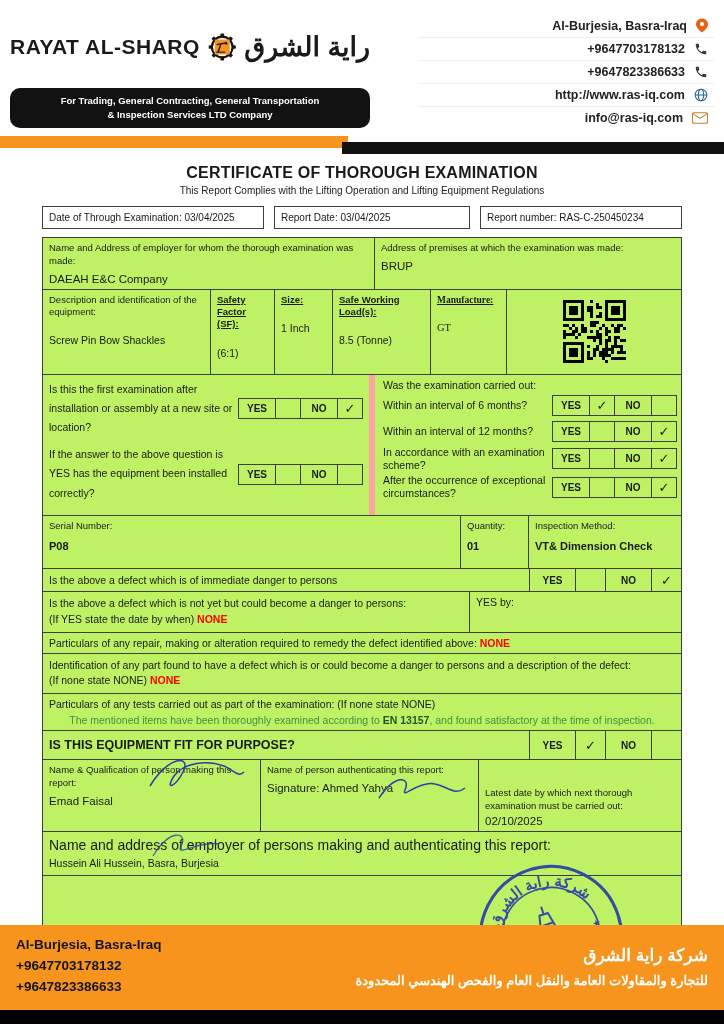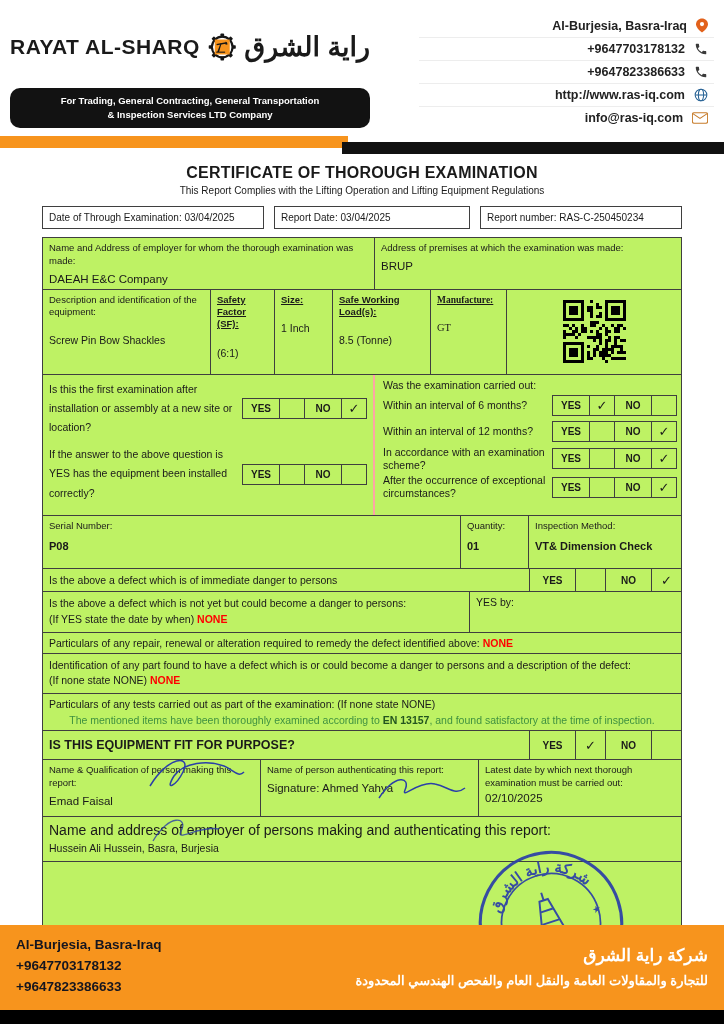--- a/index.html
+++ b/index.html
@@ -53,21 +53,21 @@
   .eq-sf   { width: 64px; }
   .eq-size { width: 58px; }
   .eq-swl  { width: 98px; }
   .eq-man  { width: 76px; font-family: Liberation Serif, serif; }
   .eq-qr   { flex: 1; display: flex; align-items: center; justify-content: center; }
   .eq-head { font-size: 9.5px; font-weight: bold; text-decoration: underline; line-height: 1.3; }
   .eq-val  { font-size: 10.5px; margin-top: 16px; }
   .eq-desc .eq-head { text-decoration: none; font-weight: normal; }
   
   .r-q { display: flex; min-height: 136px; }
-  .q-left { width: 332px; border-right: 2px solid #fca5a5; padding: 5px 6px; }
+  .q-left { width: 332px; border-right: 6px solid #fca5a5; padding: 5px 6px; }
   .q-right { flex: 1; }
   .q-block { display: flex; align-items: center; margin-bottom: 7px; }
   .q-text { width: 196px; line-height: 1.85; font-size: 10.5px; }
   .yn { display: inline-flex; margin-left: auto; }
   .yn span {
     border: 1px solid #3f3f3f; margin-left: -1px; height: 21px;
     display: flex; align-items: center; justify-content: center;
   }
   .yn .yn-label { width: 38px; font-size: 10px; font-weight: bold; }
   .yn .yn-mark  { width: 26px; font-size: 13px; }
@@ -93,21 +93,21 @@
   .r-future { display: flex; min-height: 34px; }
   .r-future .c1 { flex: 1; padding: 4px 6px; line-height: 1.5; }
   .r-future .c2 { width: 212px; border-left: 1px solid #3f3f3f; padding: 4px 6px; }
   .none { color: #FF0000; font-weight: bold; }
   .green-note { color: #3f9140; text-align: center; margin-top: 4px; font-size: 10.5px; }
   .green-note b { color: #23551f; }
   .r-fit .txt { font-size: 12.5px; font-weight: bold; padding: 7px 6px; }
   
   .r-sign { display: flex; min-height: 58px; }
   .r-sign > div { border-right: 1px solid #3f3f3f; padding: 4px 6px; position: relative; }
-  .r-sign > div:last-child { border-right: none; }
+  .r-sign > div:last-child { border-right: none; margin-top: 23px; }
   .sg-1 { width: 218px; }
   .sg-2 { width: 218px; }
   .sg-3 { flex: 1; }
   .sig-svg { position: absolute; pointer-events: none; }
   .r-empmk { padding: 4px 6px; min-height: 34px; line-height: 1.6; position: relative; }
   .r-stamp { height: 96px; }
   .stamp {
     position: absolute; right: 55px; top: -14px;
     transform: rotate(-18deg); opacity: .92;
   }
@@ -563,21 +563,21 @@
       <div>Is the above a defect which is not yet but could become a danger to persons:</div>
       <div>
         <span>(If YES state the date by when)</span>
         <span class="none">NONE</span>
       </div>
     </div>
     <div class="c2">YES by:</div>
   </div>
 
   <div class="row cell" style="min-height:22px">
-    <span>Particulars of any repair, renewal or alteration required to remedy the defect identified above:</span>
+    <span>Particulars of any repair, making or alteration required to remedy the defect identified above:</span>
     <span class="none">NONE</span>
   </div>
 
   <div class="row cell" style="min-height:34px;line-height:1.5">
     <div>Identification of any part found to have a defect which is or could become a danger to persons and a description of the defect:</div>
     <div>
       <span>(If none state NONE)</span>
       <span class="none">NONE</span>
     </div>
   </div>

